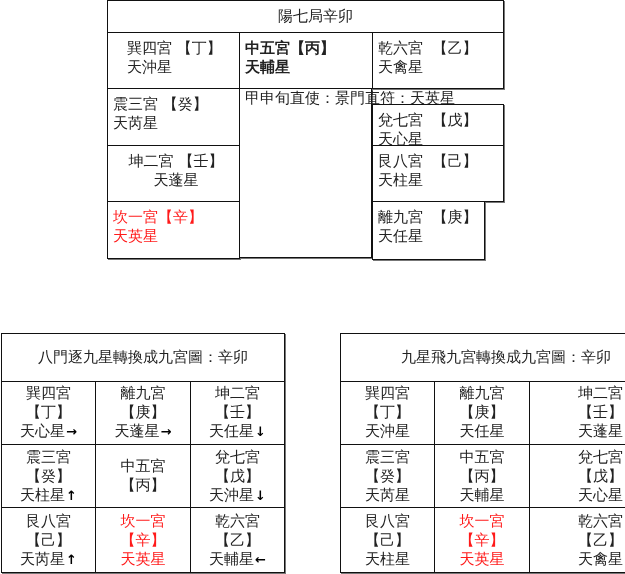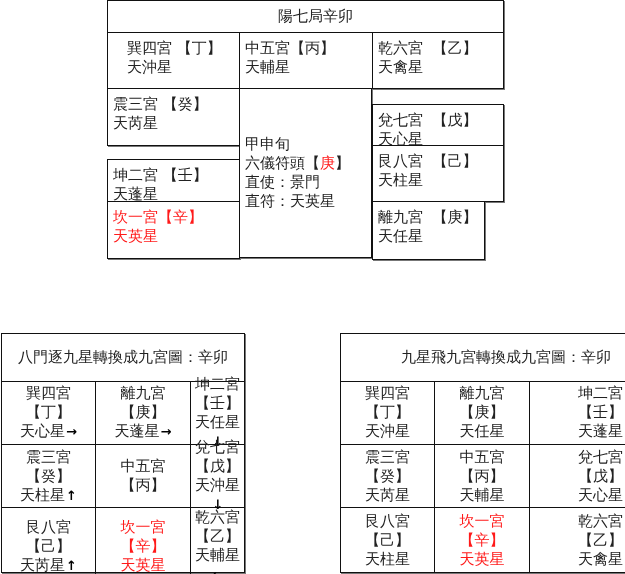--- a/index.html
+++ b/index.html
@@ -8,21 +8,21 @@
     .box { position: absolute; box-sizing: border-box; border: 1px solid #111;
            background: #fff; padding-left: 20px; }
     .box.shadow { box-shadow: 1px 1px 0 #777; }
     .txt { font-size: 15px; line-height: 19px; white-space: nowrap; }
     .red { color: #ff1a1a; }
     
     .top-title { left: 107px; top: 0; width: 397px; height: 33px;
                  display: flex; align-items: center; justify-content: center; font-size: 15px; }
     .tcell { padding: 6px 0 0 5px; }
     .center-box { left: 239px; top: 88px; width: 133px; height: 170px;
-                  display: flex; flex-direction: column; justify-content: center; padding-left: 5px; }
+                  display: flex; flex-direction: row; justify-content: flex-start; padding-left: 5px; }
     
     .tbl { position: absolute; box-sizing: border-box; border: 1px solid #111;
            box-shadow: 1px 1px 0 #777; background: #fff; }
     .tbl-title { position: absolute; left: 0; right: 0; top: 0; height: 47px;
                  border-bottom: 1px solid #111; display: flex; align-items: center; justify-content: center;
                  font-size: 15px; }
     .grid { position: absolute; left: 0; right: 0; top: 47px; bottom: 0;
             display: grid; grid-template-columns: 94px 95px 1fr; grid-template-rows: 64px 63px 1fr; }
     .gcell { box-sizing: border-box; border-right: 1px solid #111; border-bottom: 1px solid #111;
              display: flex; flex-direction: column; align-items: center; justify-content: center;
@@ -39,36 +39,35 @@
 </div>
 
 <div class="box tcell txt shadow" style="left:107px; top:32px; width:133px; height:57px;padding-left:19px;">
   <div><span>巽四宮</span><span style="white-space:pre"> </span><span>【丁】</span></div>
   <div>天沖星</div>
 </div>
 <div class="box tcell txt shadow" style="left:107px; top:88px; width:133px; height:58px;">
   <div><span>震三宮</span><span style="white-space:pre"> </span><span>【癸】</span></div>
   <div>天芮星</div>
 </div>
-<div class="box tcell txt shadow" style="left:107px; top:159px; width:133px; height:62px;">
+<div class="box tcell txt shadow" style="left:107px; top:145px; width:133px; height:62px;text-align:center;">
   <div><span>坤二宮</span><span style="white-space:pre"> </span><span>【壬】</span></div>
   <div>天蓬星</div>
 </div>
 <div class="box tcell txt red shadow" style="left:107px; top:201px; width:133px; height:58px;">
   <div><span>坎一宮</span><span>【辛】</span></div>
   <div>天英星</div>
 </div>
 
-<div class="box tcell txt shadow" style="left:239px; top:32px; width:134px; height:57px;">
+<div class="box tcell txt shadow" style="left:239px; top:32px; width:134px; height:57px;font-weight:bold;">
   <div><span>中五宮</span><span>【丙】</span></div>
   <div>天輔星</div>
 </div>
 <div class="box center-box txt shadow">
   <div>甲申旬</div>
-  <div><span>六儀符頭</span><span>【</span><span class="red">庚</span><span>】</span></div>
   <div>直使：景門</div>
   <div>直符：天英星</div>
 </div>
 
 <div class="box tcell txt shadow" style="left:372px; top:32px; width:132px; height:57px;">
   <div><span>乾六宮</span><span style="white-space:pre">  </span><span>【乙】</span></div>
   <div>天禽星</div>
 </div>
 <div class="box tcell txt shadow" style="left:372px; top:104px; width:132px; height:58px;">
   <div><span>兌七宮</span><span style="white-space:pre">  </span><span>【戊】</span></div>
@@ -76,21 +75,21 @@
 </div>
 <div class="box tcell txt shadow" style="left:372px; top:145px; width:132px; height:57px;">
   <div><span>艮八宮</span><span style="white-space:pre">  </span><span>【己】</span></div>
   <div>天柱星</div>
 </div>
 <div class="box tcell txt shadow" style="left:372px; top:201px; width:113px; height:59px;">
   <div><span>離九宮</span><span style="white-space:pre">  </span><span>【庚】</span></div>
   <div>天任星</div>
 </div>
 
-<div class="tbl" style="left:1px; top:333px; width:244px; height:240px;">
+<div class="tbl" style="left:1px; top:333px; width:284px; height:240px;">
   <div class="tbl-title">
     <span>八門逐九星轉換成九宮圖：辛卯</span>
   </div>
   <div class="grid" id="left-grid">
     <div class="gcell">
         <span>巽四宮</span>
         <span>【丁】</span>
         <span><span>天心星</span><span class="arrow">→</span></span>
       </div>
     <div class="gcell">

